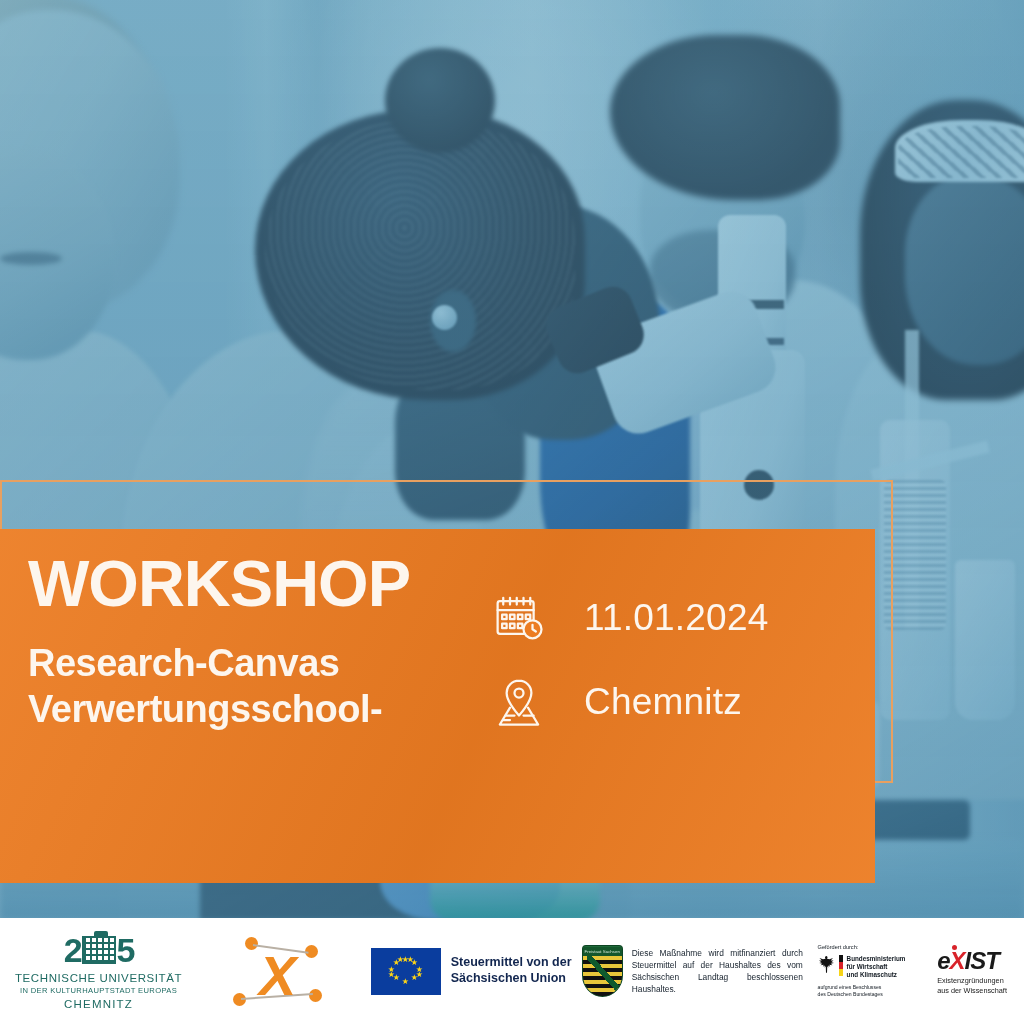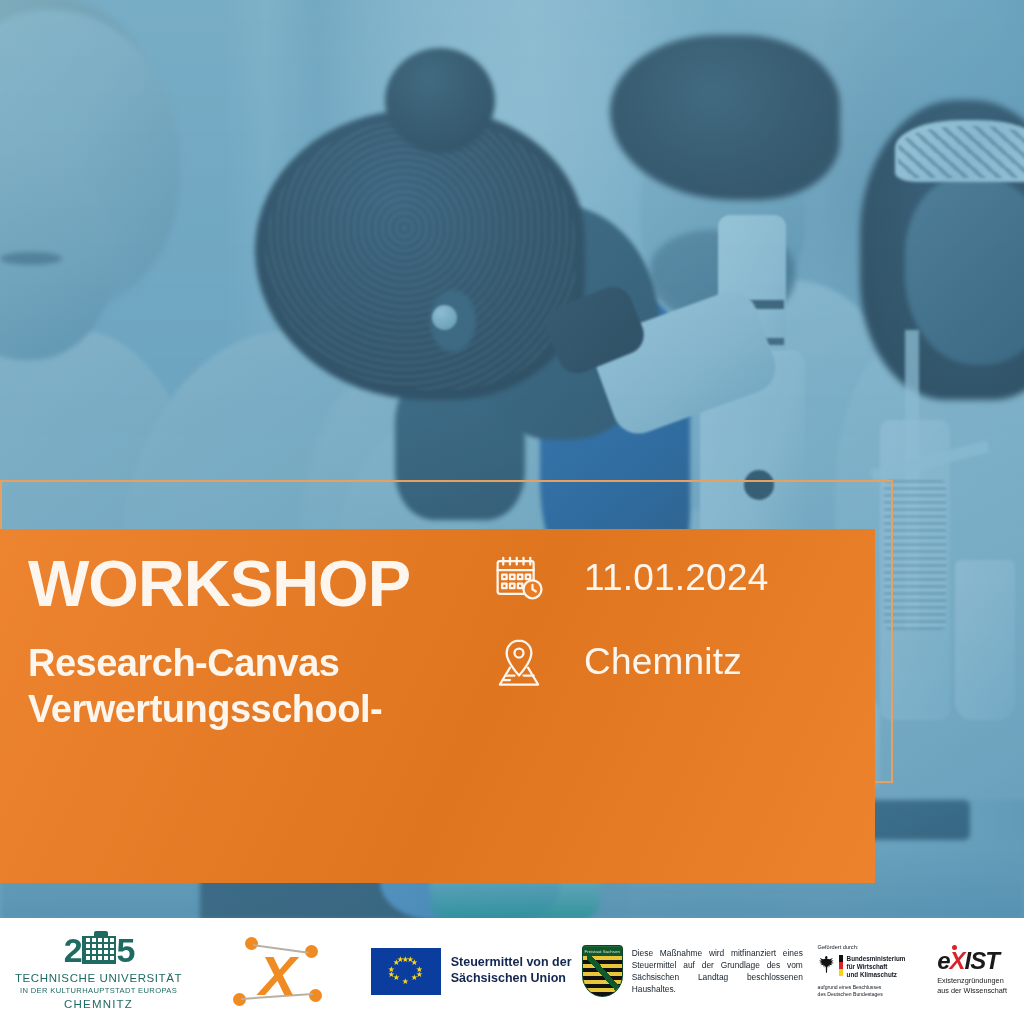--- a/index.html
+++ b/index.html
@@ -161,21 +161,21 @@
   .band-tint { position:absolute; left:0; top:0; width:100%; height:100%;
            background:linear-gradient(115deg, rgba(255,255,255,.06) 0%, rgba(120,55,10,.10) 55%, rgba(255,255,255,.05) 100%); }
 
   .band-inner { position:absolute; inset:0; display:flex; align-items:flex-start; }
 
   .band-left { padding:22px 0 0 28px; width:490px; }
   .title { font-size:65px; font-weight:bold; color:#fdf6ee; letter-spacing:-1px; line-height:1.0; }
   .subtitle { margin-top:24px; font-size:38px; font-weight:bold; color:#fdf6ee;
               line-height:1.22; letter-spacing:-.5px; }
 
-  .band-right { padding-top:20px; display:flex; flex-direction:column; gap:26px; }
+  .band-right { padding-top:60px; display:flex; flex-direction:column; gap:26px; }
   .inforow { display:flex; align-items:center; gap:36px; }
   .ico { width:58px; height:58px; flex:0 0 58px; display:flex; align-items:center; justify-content:center; }
   .ico svg { width:54px; height:54px; }
   .infotext { font-size:37px; color:#fdf6ee; letter-spacing:.2px; white-space:nowrap; }
 
   
   .footer { position:absolute; left:0; bottom:0; width:1024px; height:106px;
             background:#ffffff; display:flex; align-items:center; }
   .f-item { display:flex; align-items:center; justify-content:center; }
 
@@ -406,21 +406,21 @@
         <div>Sächsischen Union</div>
       </div>
     </div>
 
     <div class="f-item sn">
       <div class="sn-shield">
         <div class="sn-stripes"></div>
         <div class="sn-rue"></div>
         <div class="sn-title">Freistaat Sachsen</div>
       </div>
-      <div class="sn-text">Diese Maßnahme wird mitfinanziert eines Steuermittel auf der Grundlage des vom Sächsischen Landtag beschlossenen Haushaltes.</div>
+      <div class="sn-text">Diese Maßnahme wird mitfinanziert durch Steuermittel auf der Haushaltes des vom Sächsischen Landtag beschlossenen Haushaltes.</div>
     </div>
 
     <div class="f-item bm">
       <div>
         <div class="bm-head">Gefördert durch:</div>
         <div class="bm-row">
           <span class="bm-eagle">
             <svg viewBox="0 0 34 38" fill="#111">
               <path d="M17 2c-2 0-3 1.6-3 3.2 0 .9.4 1.6 1 2.1L10 8.5 3 6l4.5 5L2 11l5 3.5L2.5 16l6 1.5L5 20.5l6.5-.8-2 3.6 4.2-2.1-.5 4.3 2.3-3 .5 13h2l.5-13 2.3 3-.5-4.3 4.2 2.1-2-3.6 6.5.8-3.5-3 6-1.5L27 16l5-1.5-5.5 0L31 11l-5.5 0L30 6l-7 2.5-5-1.2c.6-.5 1-1.2 1-2.1C19 3.6 18 2 17 2z"></path>
             </svg>

